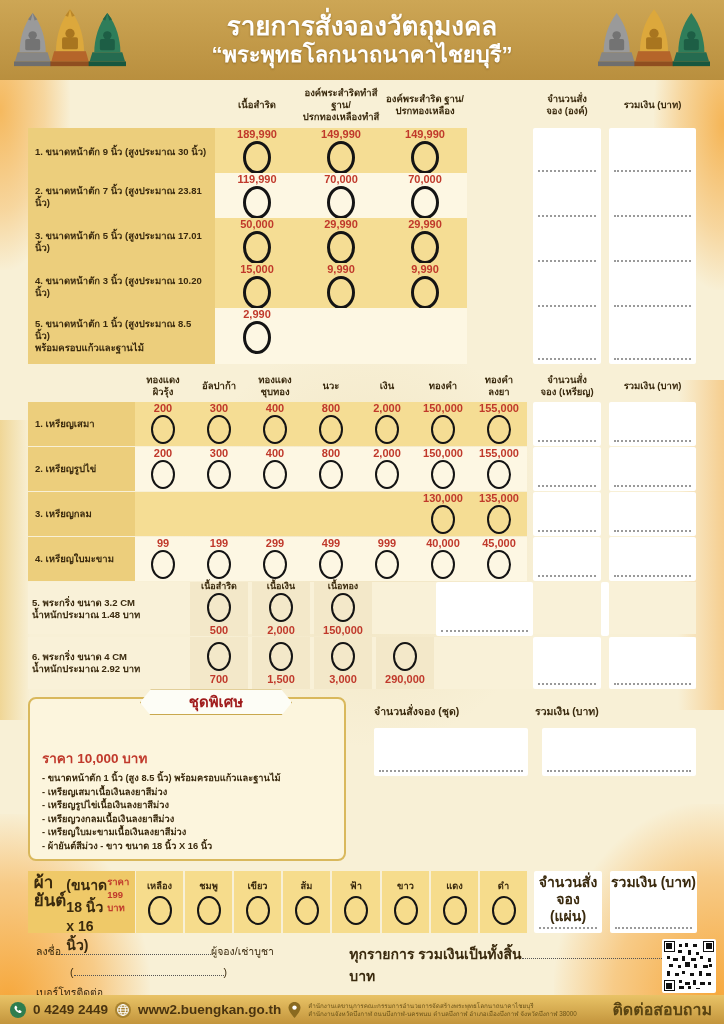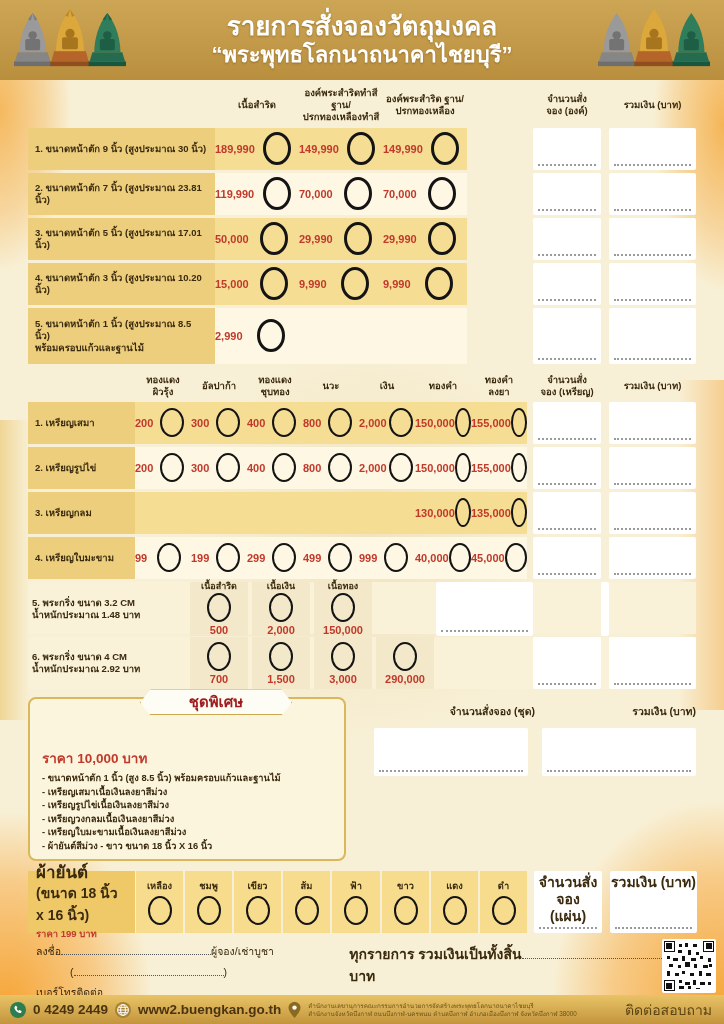--- a/index.html
+++ b/index.html
@@ -34,21 +34,21 @@
   .thead{font-weight:bold;font-size:9.5px;text-align:center;white-space:pre-line;
          align-items:center;padding:7px 0 5px;color:#3a2a0e;line-height:1.25;}
   .thead>div{align-self:center;}
 
   .trow{margin-bottom:3px;}
   .cell{box-sizing:border-box;}
   .label-cell{background:#ecce7c;display:flex;align-items:center;font-weight:bold;
               font-size:9.5px;line-height:1.25;padding:3px 7px;white-space:pre-line;}
   .kr-label{background:transparent;font-weight:bold;font-size:9.5px;display:flex;align-items:center;
             padding:3px 4px;white-space:pre-line;line-height:1.3;}
-  .price-cell{display:flex;align-items:center;justify-content:flex-start;}
+  .price-cell{display:flex;flex-direction:column;align-items:center;justify-content:flex-start;}
   .shade-gold .price-cell{background:#f5dd94;}
   .shade-cream .price-cell{background:#fdf7e3;}
   .kr-row{background:#f9f1d8;}
   .kr-cell{background:#f3e8c9;display:flex;flex-direction:column;align-items:center;justify-content:center;margin:0 2px;}
   .row-h{height:42px;}
   .row-tall{height:56px;}
   .kr-h{height:52px;}
 
   .price{color:#c0392b;font-weight:bold;font-size:11px;line-height:1.1;text-align:center;}
   .circle{width:22px;height:27px;border:3px solid #141414;border-radius:50%;background:transparent;margin:1px auto 2px;}
@@ -64,27 +64,27 @@
   .sp-card{width:318px;background:#fcf5dd;border:2px solid #d9b85c;border-radius:8px;position:relative;
            padding:8px 10px 6px 12px;box-sizing:border-box;}
   .sp-badge{position:absolute;top:-10px;left:110px;width:150px;height:24px;background:#fdfdf6;
             border:1.5px solid #c9a84e;display:flex;align-items:center;justify-content:center;
             clip-path:polygon(0 50%,7% 0,93% 0,100% 50%,93% 100%,7% 100%);
             color:#a01c1c;font-weight:bold;font-size:15px;}
   .sp-price{color:#c0392b;font-weight:bold;font-size:13.5px;margin-bottom:3px;margin-top:40px;}
   .sp-item{font-weight:bold;font-size:9.3px;line-height:1.45;}
   .sp-right{flex:1;padding-left:28px;}
   .sp-right-heads{display:flex;font-weight:bold;font-size:10.5px;margin-top:6px;}
-  .sp-right-heads div{flex:1;text-align:right;}
+  .sp-right-heads div{flex:1;text-align:left;}
   .sp-right-boxes{display:flex;gap:14px;margin-top:8px;}
   .sp-right-boxes .inbox{flex:1;height:48px;}
 
   
   .cloth{margin-top:10px;}
-  .cl-label{background:#efc968;display:flex;flex-direction:column;justify-content:center;padding:3px 8px;}
+  .cl-label{background:#efc968;display:flex;justify-content:center;padding:3px 8px;}
   .cl-title{font-weight:bold;font-size:17px;line-height:1.05;}
   .cl-size{font-weight:bold;font-size:14px;}
   .cl-price{color:#c0392b;font-weight:bold;font-size:9.5px;}
   .cl-cell{background:#f6dc8c;display:flex;flex-direction:column;align-items:center;justify-content:center;margin:0 1px;}
   .cl-name{font-weight:bold;font-size:9.3px;margin-bottom:2px;}
   .cl-h{height:62px;}
 
   
   .sign{display:flex;margin-top:10px;font-size:10.5px;}
   .sig-left{width:46%;padding-left:8px;box-sizing:border-box;}
@@ -94,21 +94,21 @@
   .f60{width:60px}.f150{width:150px}.f170{width:170px}.f200{width:200px}
   .big-total{font-size:14px;font-weight:bold;margin-bottom:8px;}
   .indent1{margin-left:34px;}
 
   
   .footer{position:absolute;z-index:3;bottom:0;left:0;right:0;height:29px;
           background:linear-gradient(180deg,#e9c367,#c3953c);display:flex;align-items:center;
           padding:0 10px;box-sizing:border-box;gap:7px;}
   .f-big{font-weight:bold;font-size:13.5px;color:#4a3410;}
   .f-addr{font-size:6.3px;line-height:1.25;color:#6b5318;}
-  .f-contact{margin-left:auto;font-weight:normal;font-size:14px;color:#5a4412;padding-right:2px;}
+  .f-contact{margin-left:auto;font-weight:bold;font-size:16px;color:#5a4412;padding-right:2px;}
   .ficon{flex:none;display:inline-flex;}
   .qr-wrap{position:absolute;z-index:3;right:8px;bottom:31px;width:54px;height:54px;background:#fff;
            padding:2px;box-sizing:border-box;border-radius:2px;}
 </style>
 </head>
 <body>
 
 <div class="page">
   <div class="deco deco-tl"></div>
   <div class="deco deco-tr"></div>

